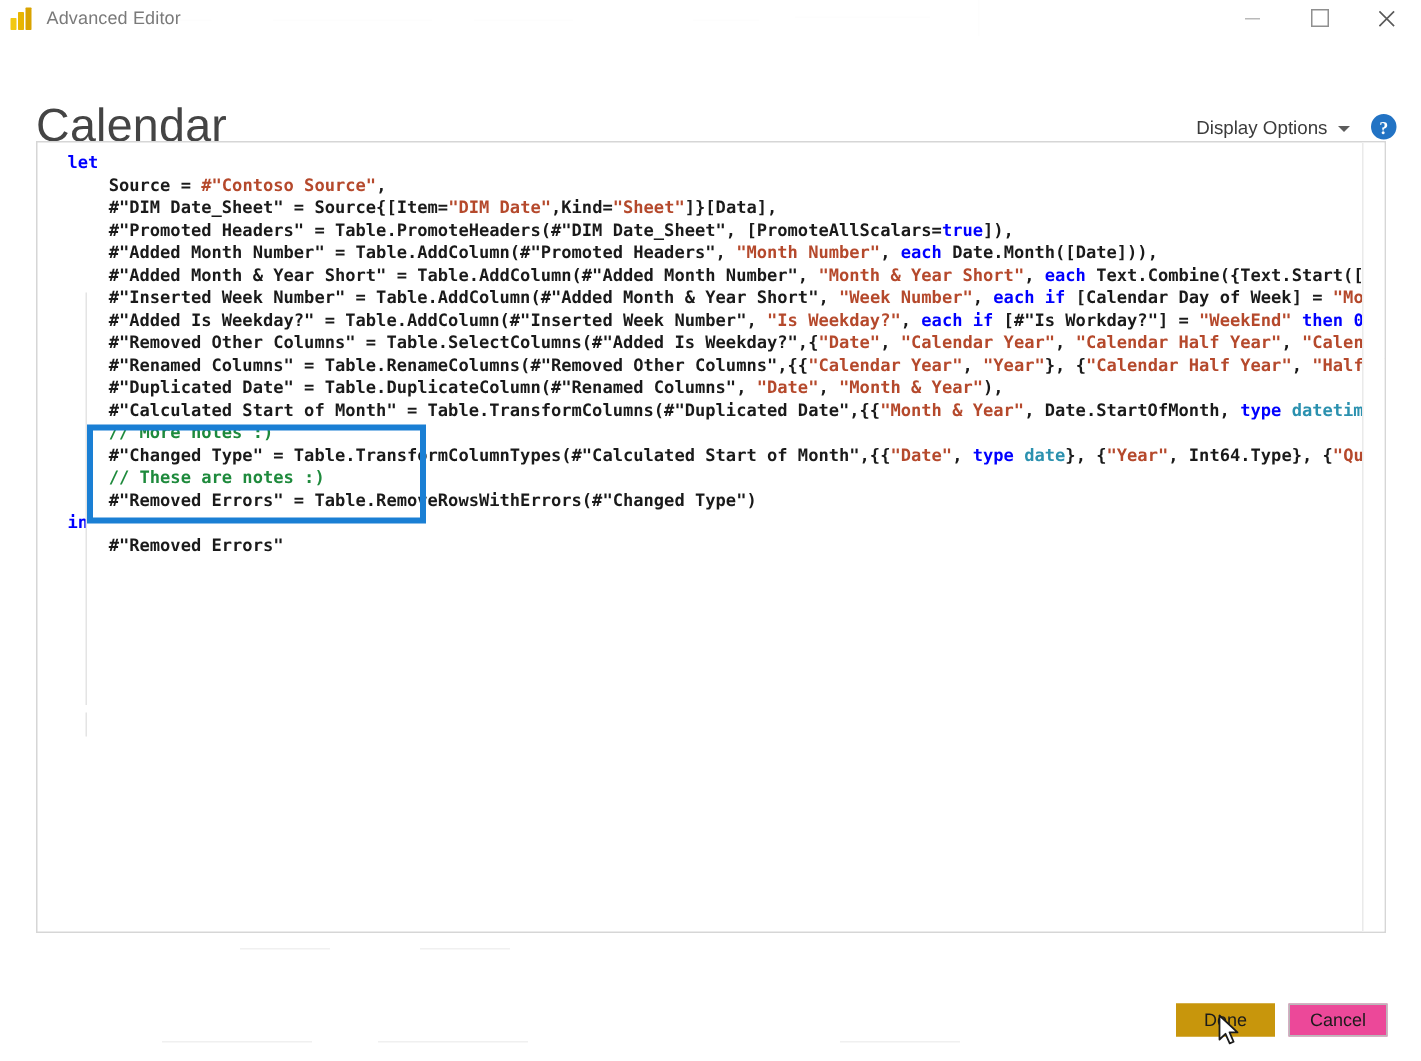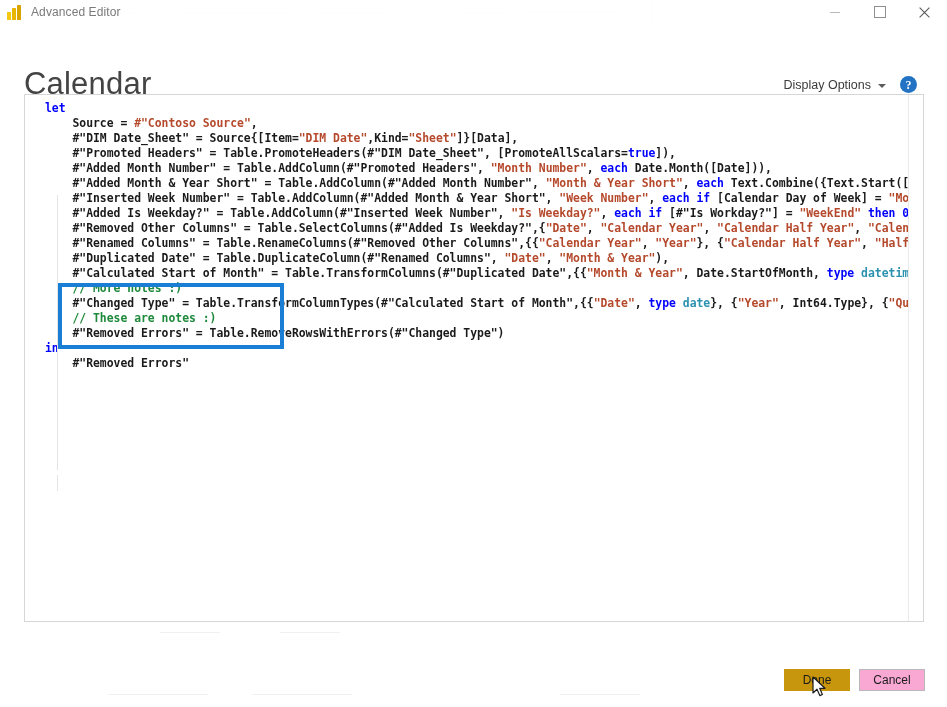--- a/index.html
+++ b/index.html
@@ -70,21 +70,21 @@
   .header {
     position: absolute; top: 30px; left: 0; width: 947px; height: 56px; margin-top: 36px;
   }
   .page-title {
     position: absolute; left: 24px; top: 0;
     font-size: 31px; font-weight: 300; color: #444444;
     letter-spacing: .2px;
     font-family: "Liberation Sans", sans-serif;
   }
   .header-right {
-    position: absolute; right: 30px; top: 10px;
+    position: absolute; right: 16px; top: 10px;
     display: flex; align-items: center; gap: 14px;
   }
   .display-options {
     display: flex; align-items: center; gap: 7px;
     font-size: 12.5px; color: #3b3b3b; cursor: default;
   }
   .caret-down {
     width: 0; height: 0;
     border-left: 4px solid transparent;
     border-right: 4px solid transparent;
@@ -166,21 +166,21 @@
 
   
   .footer {
     position: absolute; right: 22px; top: 669px;
     display: flex; align-items: center; gap: 9px;
   }
   .btn {
     font-size: 12px; color: #1b1b1b;
     height: 22px; min-width: 66px;
     display: flex; align-items: center; justify-content: center;
-    border: 1px solid #b9b9b9; background: #f9a8d4;
+    border: 1px solid #b9b9b9; background: #ec4899;
     cursor: default;
   }
   .btn.primary {
     background: #C8960C; border-color: #C8960C; color: #1b1b1b;
   }
   .cursor-arrow {
     position: absolute; left: 812px; top: 676px; z-index: 9;
   }
 </style>
 </head>

